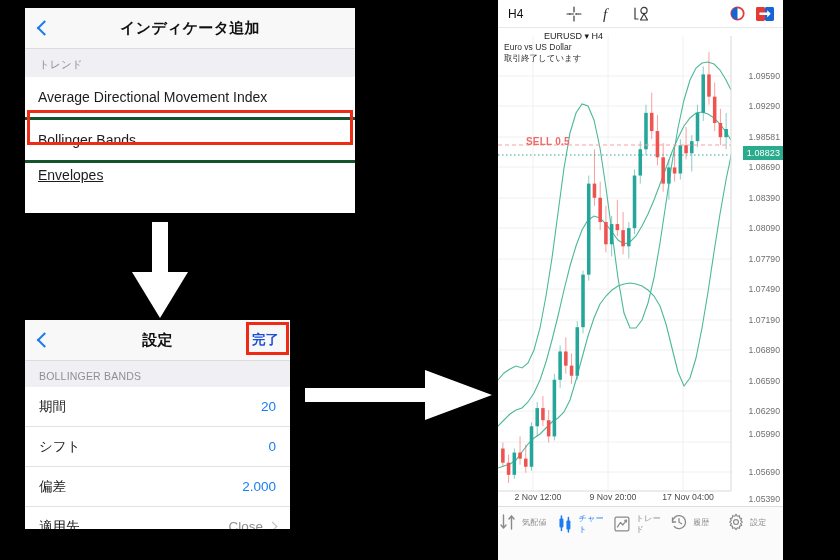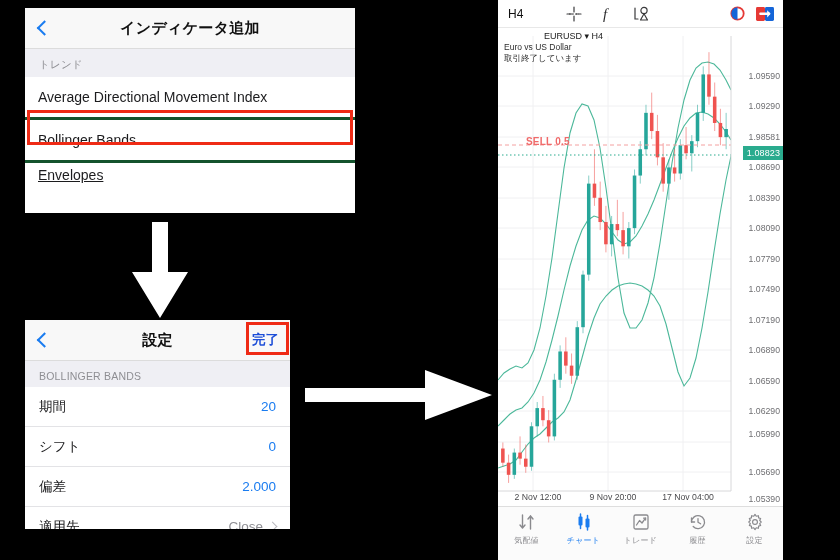--- a/index.html
+++ b/index.html
@@ -113,21 +113,21 @@
     position:absolute;font-size:8.7px;color:#4a4a4d;transform:translateX(-50%);
     white-space:nowrap;font-family:"Liberation Sans",sans-serif;
   }
 
   .tabbar{
     position:absolute;left:0;bottom:0;width:285px;height:54px;background:#fbfbfb;
     border-top:1px solid #dedede;display:flex;align-items:flex-start;
     padding-top:6px;box-sizing:border-box;
   }
   .tab{
-    flex:1;display:flex;flex-direction:column;align-items:center;gap:4px;
+    flex:1;display:flex;flex-direction:row;align-items:center;gap:4px;
     color:#8a8a8e;cursor:pointer;
   }
   .tab.active{color:#1a7cf0;}
   .tab .tlabel{font-size:8px;letter-spacing:.2px;}
   .tab svg{display:block;}
 </style>
 </head>
 <body>
 
 <div class="stage">

